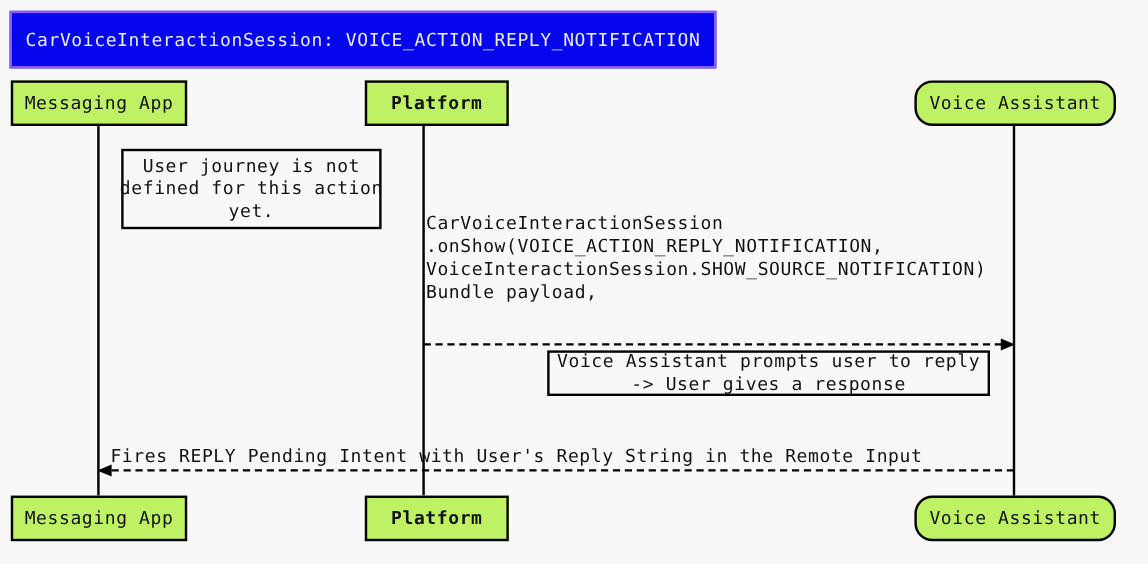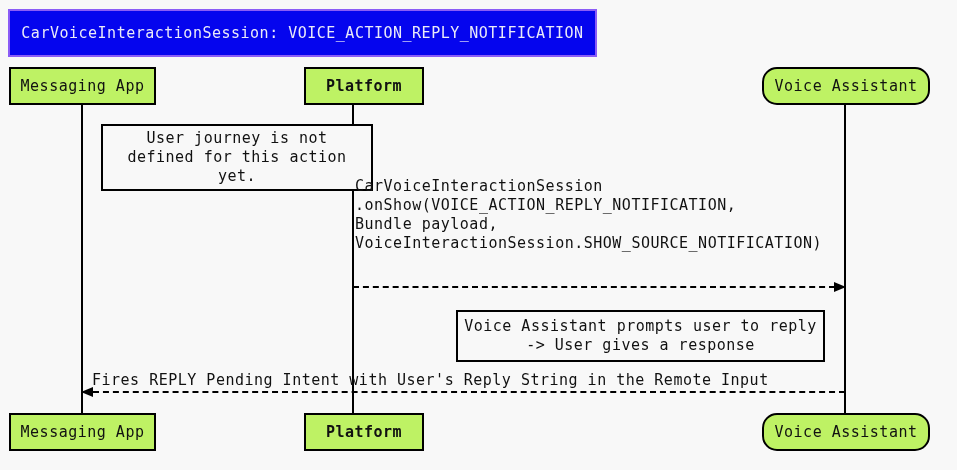--- a/index.html
+++ b/index.html
@@ -55,22 +55,22 @@
   
   .note {
     background: #f8f8f8;
     border: 2px solid #000000;
     display: flex; flex-direction: column;
     align-items: center; justify-content: center;
     line-height: 19px;
     text-align: center;
     white-space: nowrap;
   }
-  .note-1 { left: 101px; top: 124px; width: 272px; height: 67px; }
-  .note-2 { left: 456px; top: 310px; width: 369px; height: 52px; }
+  .note-1 { left: 101px; top: 124px; width: 217px; height: 67px; }
+  .note-2 { left: 456px; top: 292px; width: 369px; height: 38px; }
 
   
   .msg-label {
     text-align: left;
     line-height: 19px;
     white-space: nowrap;
   }
   .msg-label span { display: block; }
   .msg-1 { left: 355px; top: 177px; width: 488px; }
   .msg-2 { left: 92px;  top: 371px; width: 742px; }
@@ -121,22 +121,22 @@
 
   <div class="abs note note-1">
     <span>User journey is not</span>
     <span>defined for this action</span>
     <span>yet.</span>
   </div>
 
   <div class="abs msg-label msg-1">
     <span>CarVoiceInteractionSession</span>
     <span>.onShow(VOICE_ACTION_REPLY_NOTIFICATION,</span>
+    <span>VoiceInteractionSession.SHOW_SOURCE_NOTIFICATION)</span>
     <span>Bundle payload,</span>
-    <span>VoiceInteractionSession.SHOW_SOURCE_NOTIFICATION)</span>
   </div>
 
   <div class="abs arrow-line arrow-1-line"></div>
   <div class="abs arrowhead arrowhead-right"></div>
 
   <div class="abs note note-2">
     <span>Voice Assistant prompts user to reply</span>
     <span>-&gt; User gives a response</span>
   </div>
 

